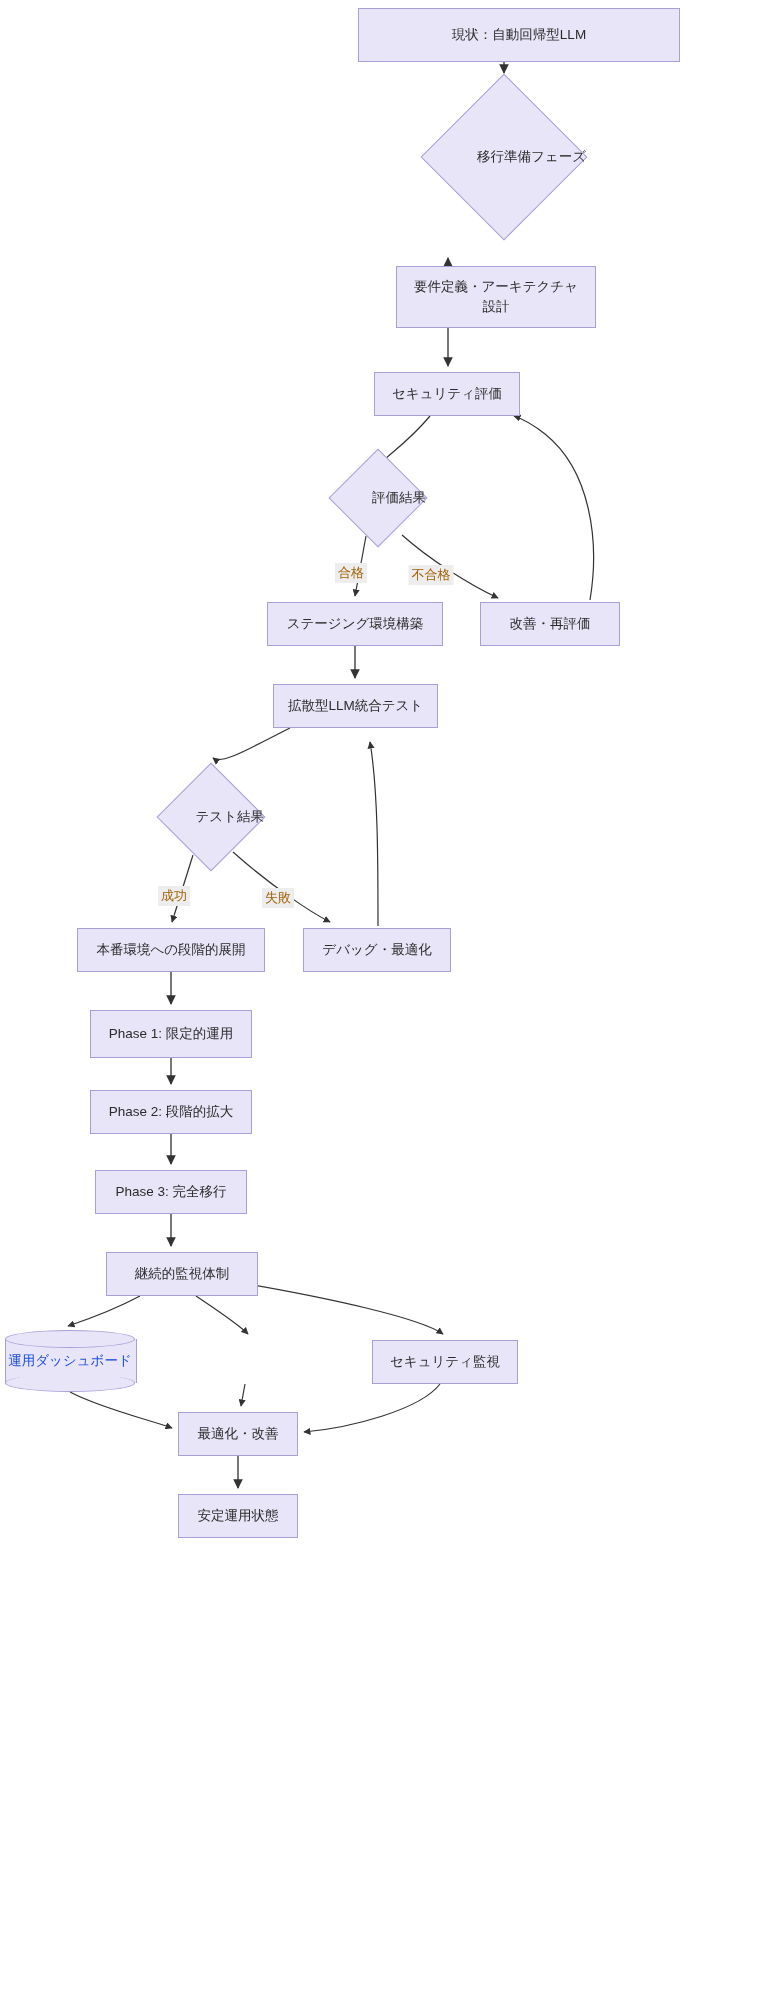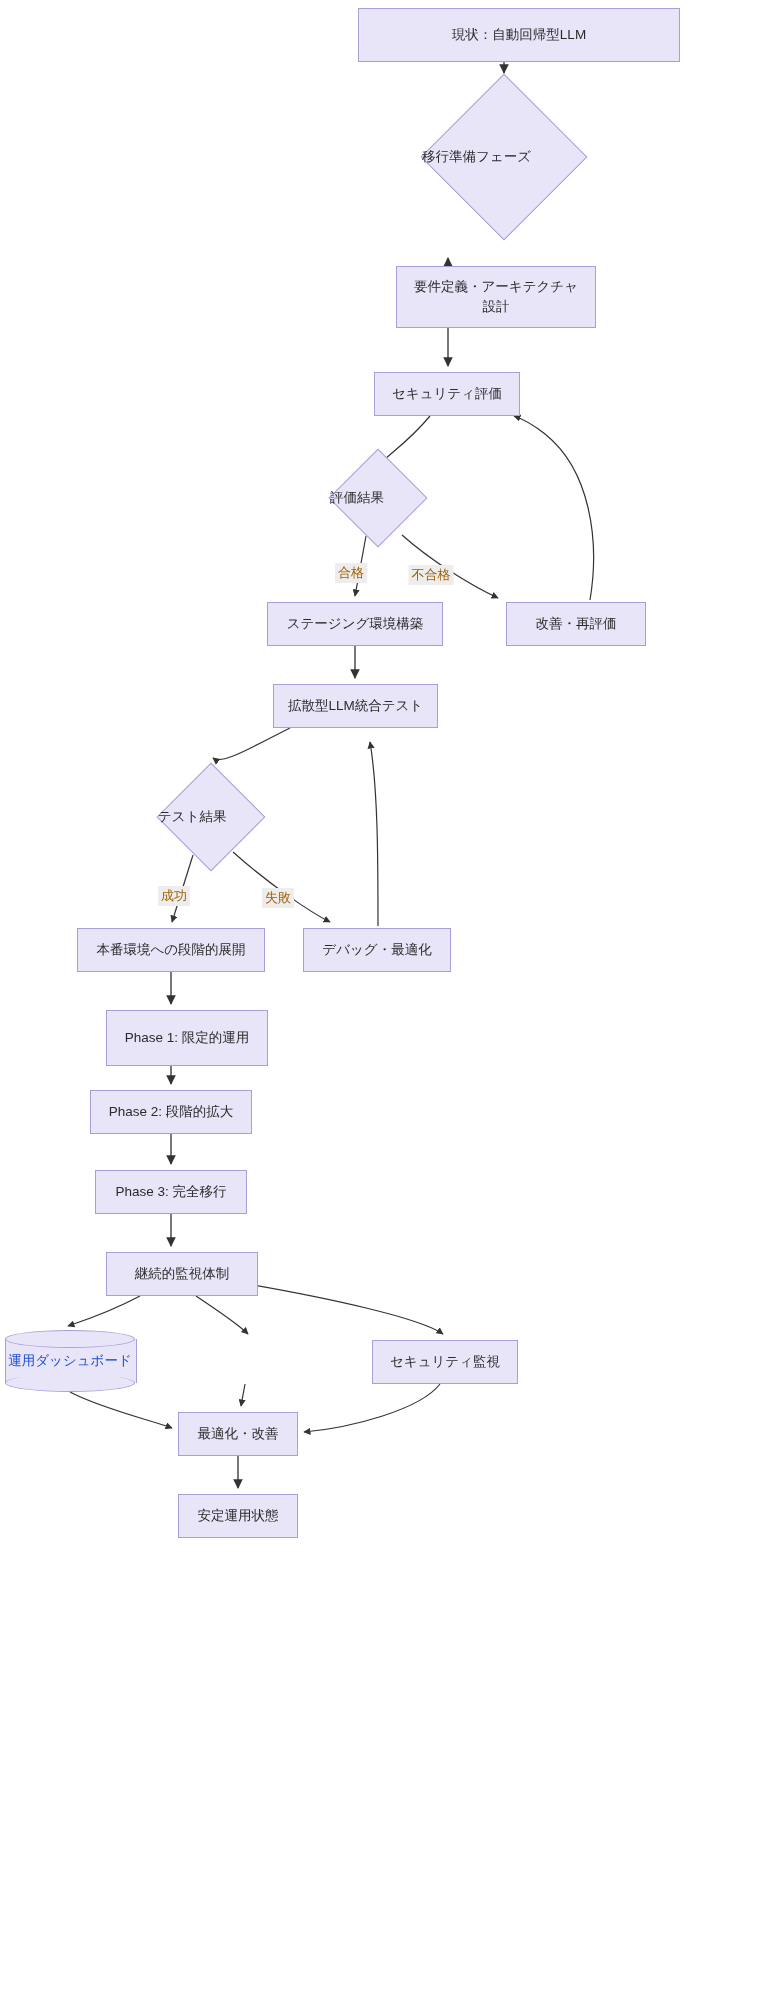--- a/index.html
+++ b/index.html
@@ -7,21 +7,21 @@
        font-family:"Liberation Sans","DejaVu Sans",sans-serif;
        -webkit-font-smoothing:antialiased;}
   #canvas{position:absolute;left:0;top:0;width:774px;height:2001px;overflow:hidden;}
   svg#edges{position:absolute;left:0;top:0;width:774px;height:2001px;pointer-events:none;}
   .node{position:absolute;box-sizing:border-box;
         background:#e8e5f8;border:1px solid #a99fd6;
         color:#2b2b2b;font-size:13.5px;line-height:1.45;
         display:flex;align-items:center;justify-content:center;
         text-align:center;padding:4px 10px;}
   .diamond{position:absolute;background:transparent;border:none;padding:0;
-           display:flex;align-items:center;justify-content:flex-start;}
+           display:flex;align-items:center;justify-content:flex-end;}
   .diamond .dshape{position:absolute;left:50%;top:50%;
         background:#e8e5f8;border:1px solid #a99fd6;
         transform:translate(-50%,-50%) rotate(45deg);}
   .diamond .dlabel{position:relative;z-index:2;font-size:13.5px;color:#2b2b2b;
         white-space:nowrap;text-align:center;}
   .cylinder{position:absolute;}
   .cyl-body{position:absolute;left:0;top:9px;width:100%;height:calc(100% - 18px);
         background:#e8e5f8;border-left:1px solid #a99fd6;border-right:1px solid #a99fd6;}
   .cyl-top,.cyl-bot{position:absolute;left:0;width:100%;height:18px;
         background:#e8e5f8;border:1px solid #a99fd6;border-radius:50%;box-sizing:border-box;}
@@ -91,42 +91,42 @@
 
   <div class="diamond" style="left:330px;top:450px;width:96px;height:96px;">
     <div class="dshape" style="width:68px;height:68px;"></div>
     <span class="dlabel">評価結果</span>
   </div>
 
   <div class="node" style="left:267px;top:602px;width:176px;height:44px;">
     <span>ステージング環境構築</span>
   </div>
 
-  <div class="node" style="left:480px;top:602px;width:140px;height:44px;margin-left:26px;">
+  <div class="node" style="left:480px;top:602px;width:140px;height:44px;">
     <span>改善・再評価</span>
   </div>
 
   <div class="node" style="left:273px;top:684px;width:165px;height:44px;">
     <span>拡散型LLM統合テスト</span>
   </div>
 
   <div class="diamond" style="left:158px;top:764px;width:106px;height:106px;">
     <div class="dshape" style="width:75px;height:75px;"></div>
     <span class="dlabel">テスト結果</span>
   </div>
 
   <div class="node" style="left:77px;top:928px;width:188px;height:44px;">
     <span>本番環境への段階的展開</span>
   </div>
 
   <div class="node" style="left:303px;top:928px;width:148px;height:44px;">
     <span>デバッグ・最適化</span>
   </div>
 
-  <div class="node" style="left:90px;top:1010px;width:162px;height:56px;margin-left:16px;">
+  <div class="node" style="left:90px;top:1010px;width:162px;height:48px;">
     <span>Phase 1: 限定的運用</span>
   </div>
 
   <div class="node" style="left:90px;top:1090px;width:162px;height:44px;">
     <span>Phase 2: 段階的拡大</span>
   </div>
 
   <div class="node" style="left:95px;top:1170px;width:152px;height:44px;">
     <span>Phase 3: 完全移行</span>
   </div>

